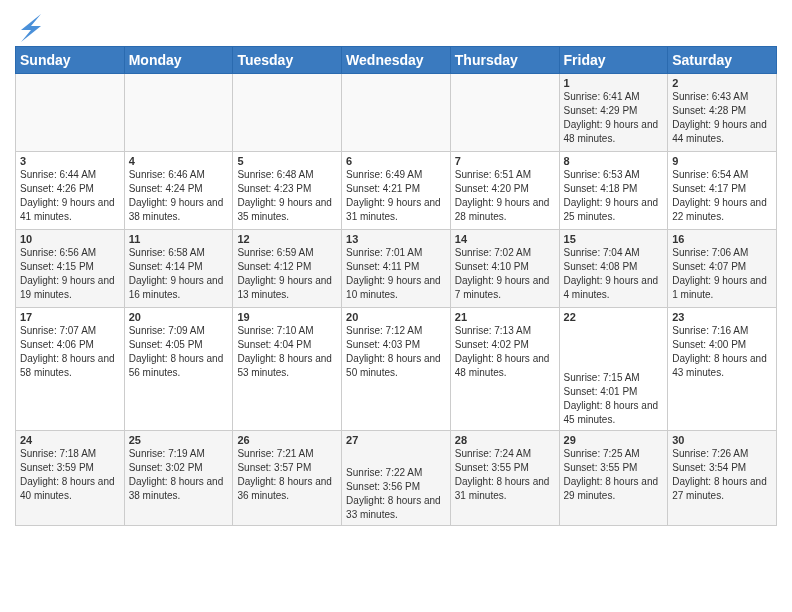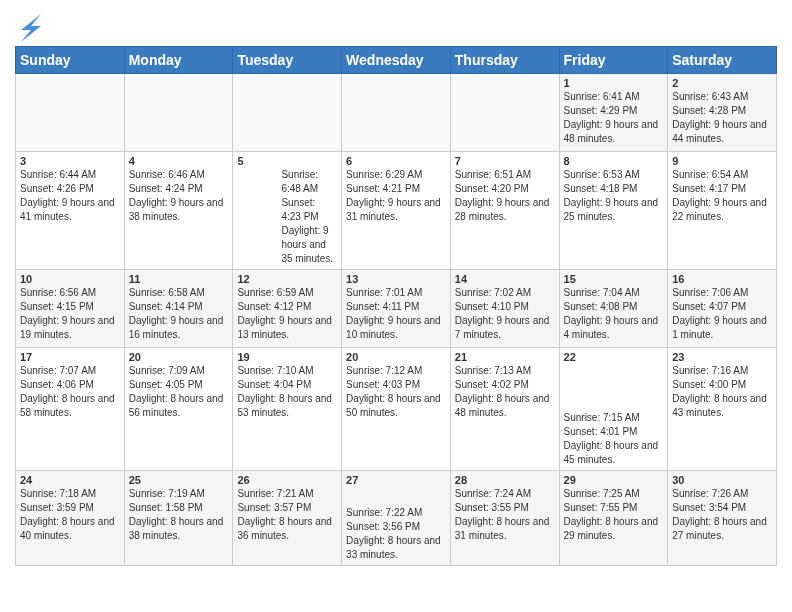--- a/index.html
+++ b/index.html
@@ -163,27 +163,27 @@
 Daylight: 9 hours and 41 minutes.</div>
           </td>
           <td>
             <span class="day-num">4</span>
             <div class="day-info" style="white-space: pre-line;">Sunrise: 6:46 AM
 Sunset: 4:24 PM
 Daylight: 9 hours and 38 minutes.</div>
           </td>
           <td>
             <span class="day-num">5</span>
-            <div class="day-info" style="white-space: pre-line; margin-left: 44px;">Sunrise: 6:48 AM
+            <div class="day-info" style="white-space: pre-line;">Sunrise: 6:48 AM
 Sunset: 4:23 PM
 Daylight: 9 hours and 35 minutes.</div>
           </td>
           <td>
             <span class="day-num">6</span>
-            <div class="day-info" style="white-space: pre-line;">Sunrise: 6:29 AM
+            <div class="day-info" style="white-space: pre-line;">Sunrise: 6:49 AM
 Sunset: 4:21 PM
 Daylight: 9 hours and 31 minutes.</div>
           </td>
           <td>
             <span class="day-num">7</span>
             <div class="day-info" style="white-space: pre-line;">Sunrise: 6:51 AM
 Sunset: 4:20 PM
 Daylight: 9 hours and 28 minutes.</div>
           </td>
           <td>
@@ -290,21 +290,21 @@
         <tr>
           <td>
             <span class="day-num">24</span>
             <div class="day-info" style="white-space: pre-line;">Sunrise: 7:18 AM
 Sunset: 3:59 PM
 Daylight: 8 hours and 40 minutes.</div>
           </td>
           <td>
             <span class="day-num">25</span>
             <div class="day-info" style="white-space: pre-line;">Sunrise: 7:19 AM
-Sunset: 1:58 PM
+Sunset: 3:02 PM
 Daylight: 8 hours and 38 minutes.</div>
           </td>
           <td>
             <span class="day-num">26</span>
             <div class="day-info" style="white-space: pre-line;">Sunrise: 7:21 AM
 Sunset: 3:57 PM
 Daylight: 8 hours and 36 minutes.</div>
           </td>
           <td>
             <span class="day-num">27</span>
@@ -314,21 +314,21 @@
           </td>
           <td>
             <span class="day-num">28</span>
             <div class="day-info" style="white-space: pre-line;">Sunrise: 7:24 AM
 Sunset: 3:55 PM
 Daylight: 8 hours and 31 minutes.</div>
           </td>
           <td>
             <span class="day-num">29</span>
             <div class="day-info" style="white-space: pre-line;">Sunrise: 7:25 AM
-Sunset: 7:55 PM
+Sunset: 3:55 PM
 Daylight: 8 hours and 29 minutes.</div>
           </td>
           <td>
             <span class="day-num">30</span>
             <div class="day-info" style="white-space: pre-line;">Sunrise: 7:26 AM
 Sunset: 3:54 PM
 Daylight: 8 hours and 27 minutes.</div>
           </td>
         </tr>
       </tbody>

